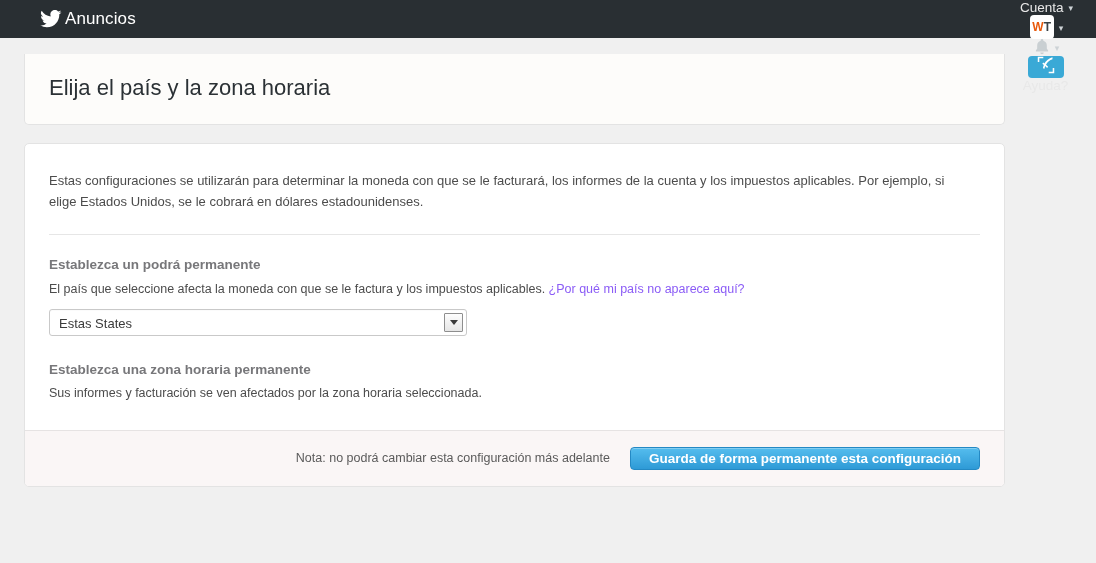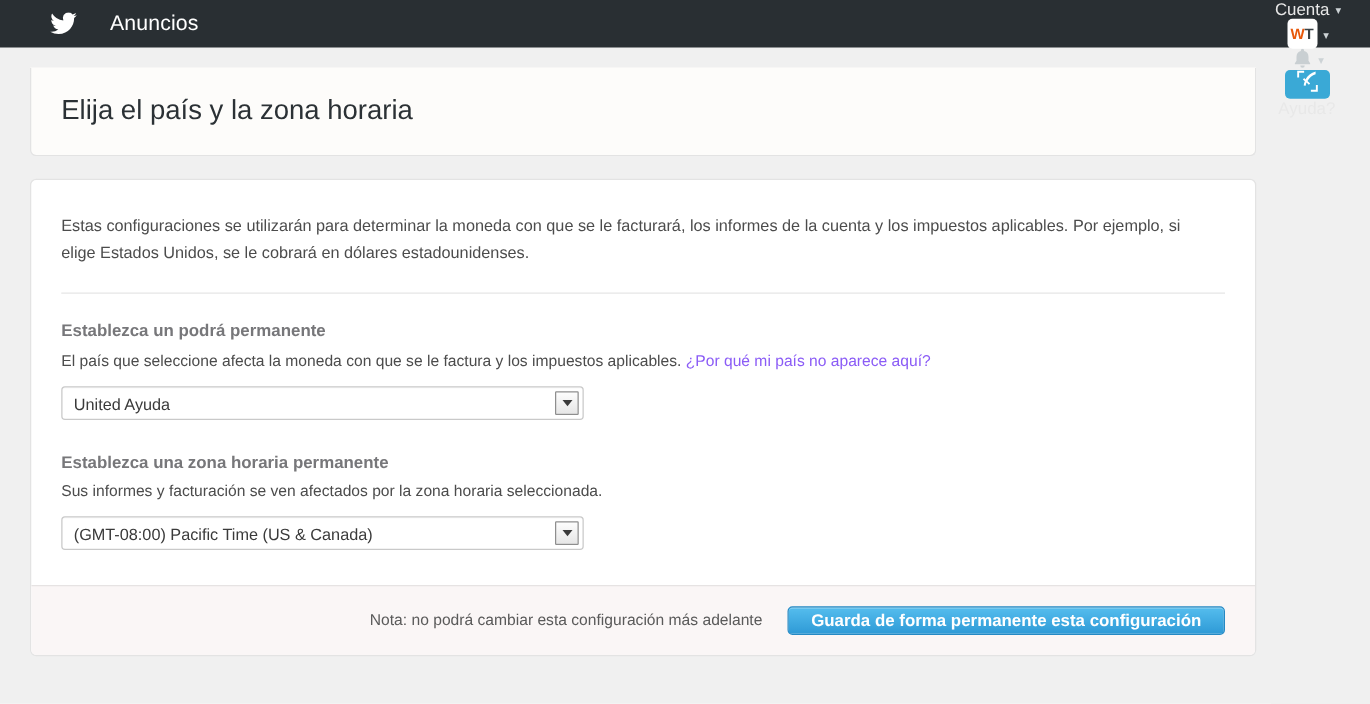--- a/index.html
+++ b/index.html
@@ -21,21 +21,21 @@
     background: #292f33;
     display: flex;
     align-items: center;
     justify-content: space-between;
     padding: 0 12px 0 40px;
     box-sizing: border-box;
   }
   .nav-brand {
     display: flex;
     align-items: center;
-    gap: 26px;
+    gap: 3px;
   }
   .bird-icon {
     width: 22px;
     height: 18px;
     display: block;
   }
   .brand-text {
     color: #ffffff;
     font-size: 17px;
     letter-spacing: 0.1px;
@@ -300,36 +300,30 @@
 
       <div class="divider"></div>
 
       <div class="field-block">
         <div class="field-label">Establezca un podrá permanente</div>
         <div class="field-help">
           <span>El país que seleccione afecta la moneda con que se le factura y los impuestos aplicables.</span>
           <a class="help-anchor">¿Por qué mi país no aparece aquí?</a>
         </div>
         <div class="select-wrap">
-          <span class="select-value">United Ayuda</span>
+          <span class="select-value">Estas States</span>
           <span class="select-arrow-btn">
             <span class="arrow-glyph"></span>
           </span>
         </div>
       </div>
 
       <div class="field-block">
         <div class="field-label">Establezca una zona horaria permanente</div>
         <div class="field-help">Sus informes y facturación se ven afectados por la zona horaria seleccionada.</div>
-        <div class="select-wrap">
-          <span class="select-value">(GMT-08:00) Pacific Time (US &amp; Canada)</span>
-          <span class="select-arrow-btn">
-            <span class="arrow-glyph"></span>
-          </span>
-        </div>
       </div>
 
     </div>
 
     <div class="card-footer">
       <span class="footer-note">Nota: no podrá cambiar esta configuración más adelante</span>
       <button class="save-btn">Guarda de forma permanente esta configuración</button>
     </div>
 
   </div>

